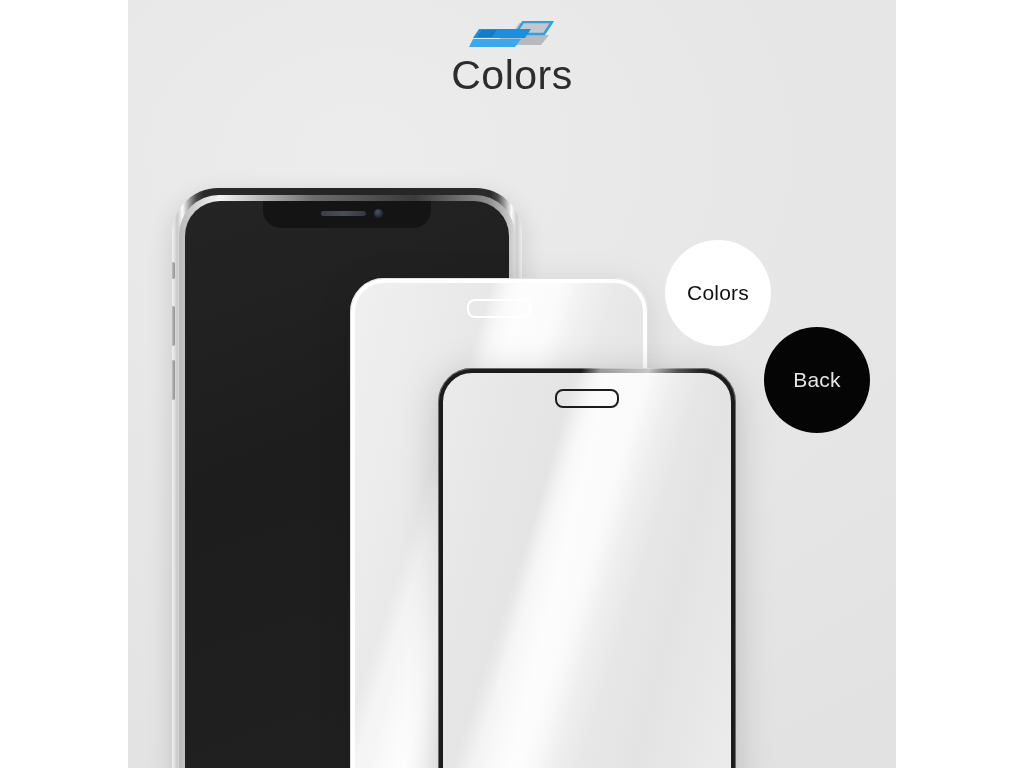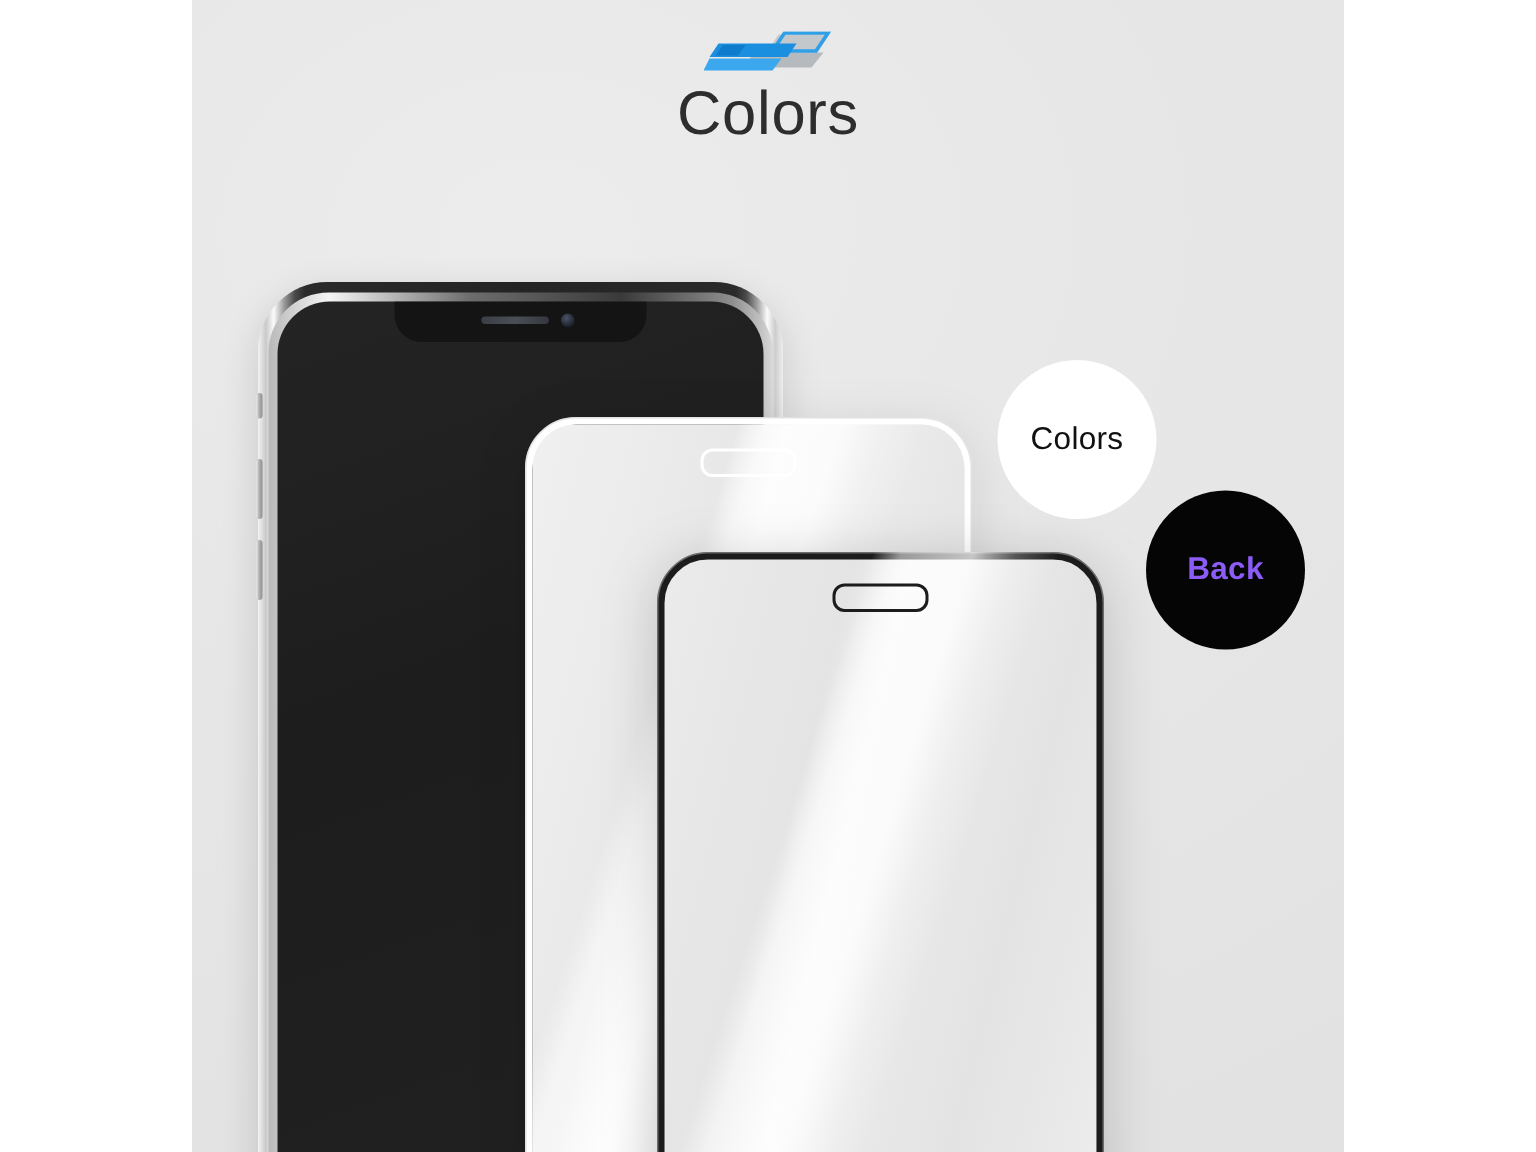--- a/index.html
+++ b/index.html
@@ -256,22 +256,21 @@
     height: 106px;
     background: #ffffff;
     color: #111111;
   }
   #badge-black {
     left: 636px;
     top: 327px;
     width: 106px;
     height: 106px;
     background: #050505;
-    color: #8b5cf6;
-    font-weight: bold;
+    color: #e5e5e5;
   }
 </style>
 </head>
 <body>
 
 <div id="canvas">
 
   <div id="panel">
 
     <div id="brand">

